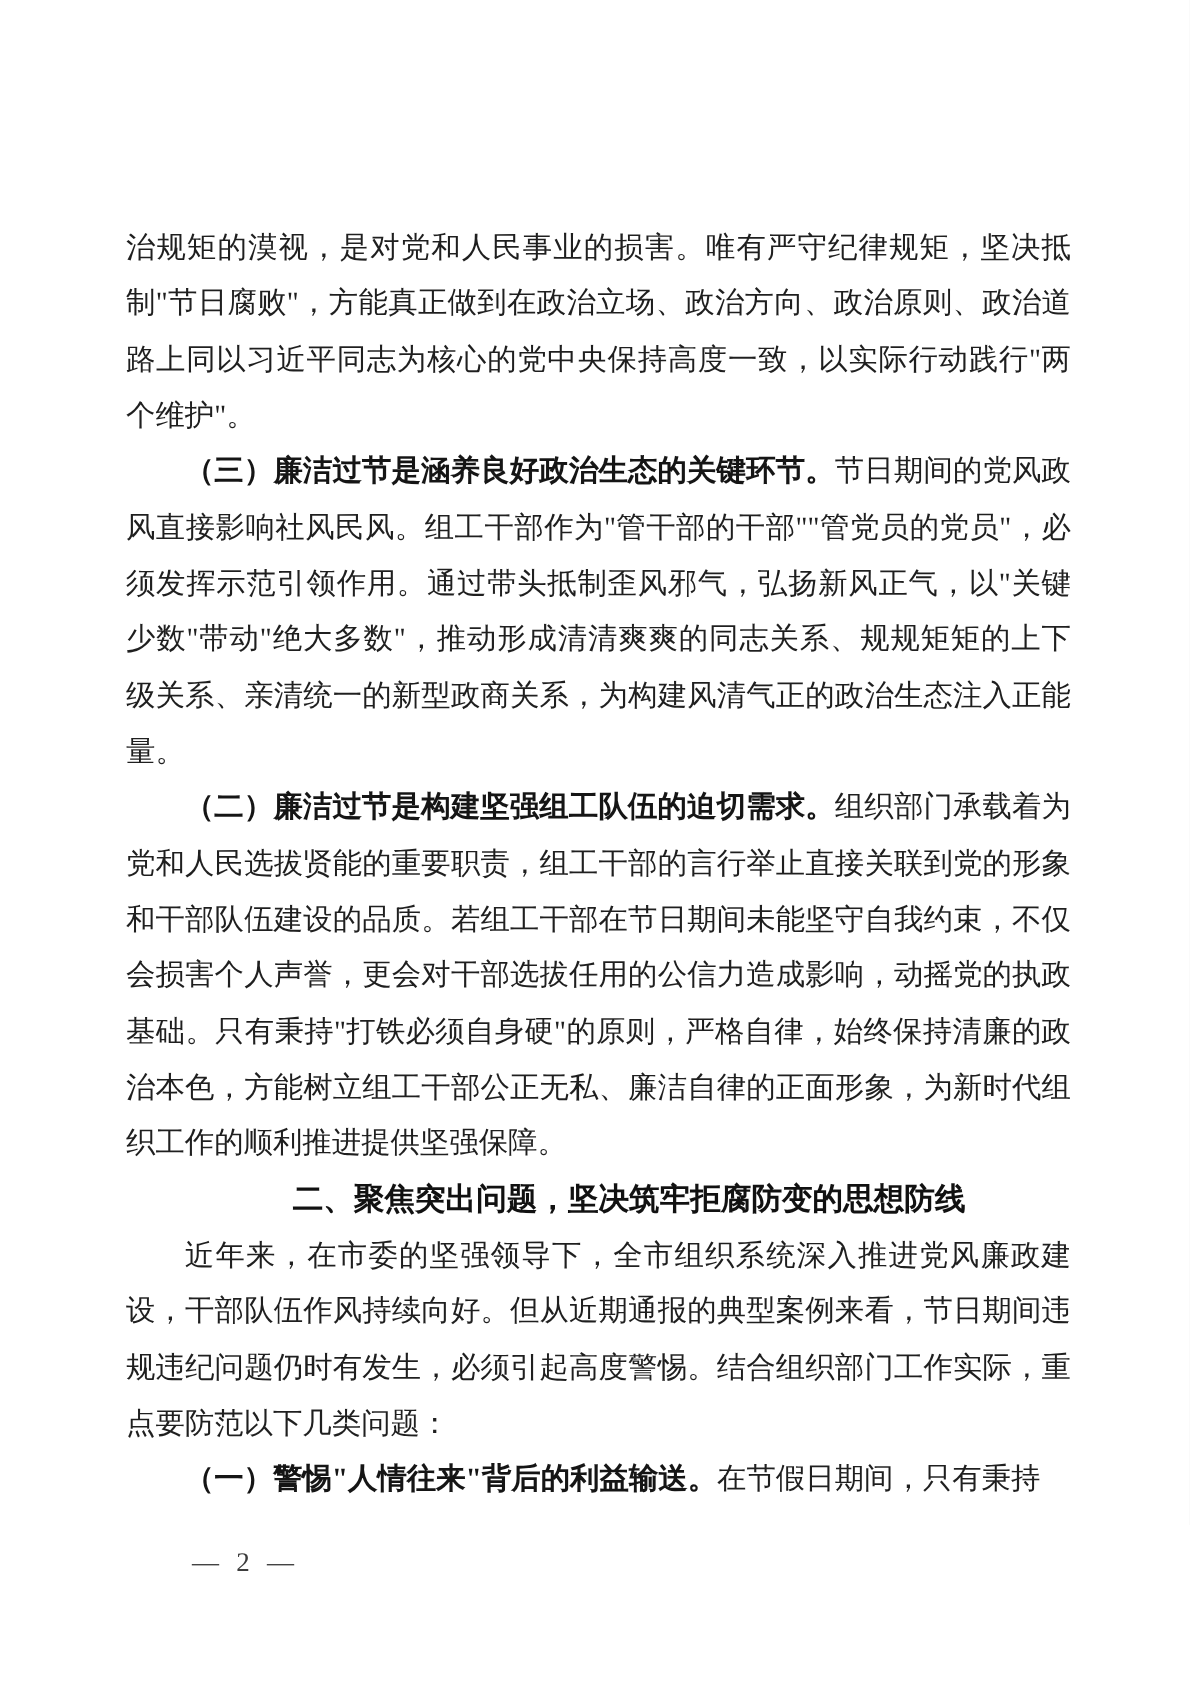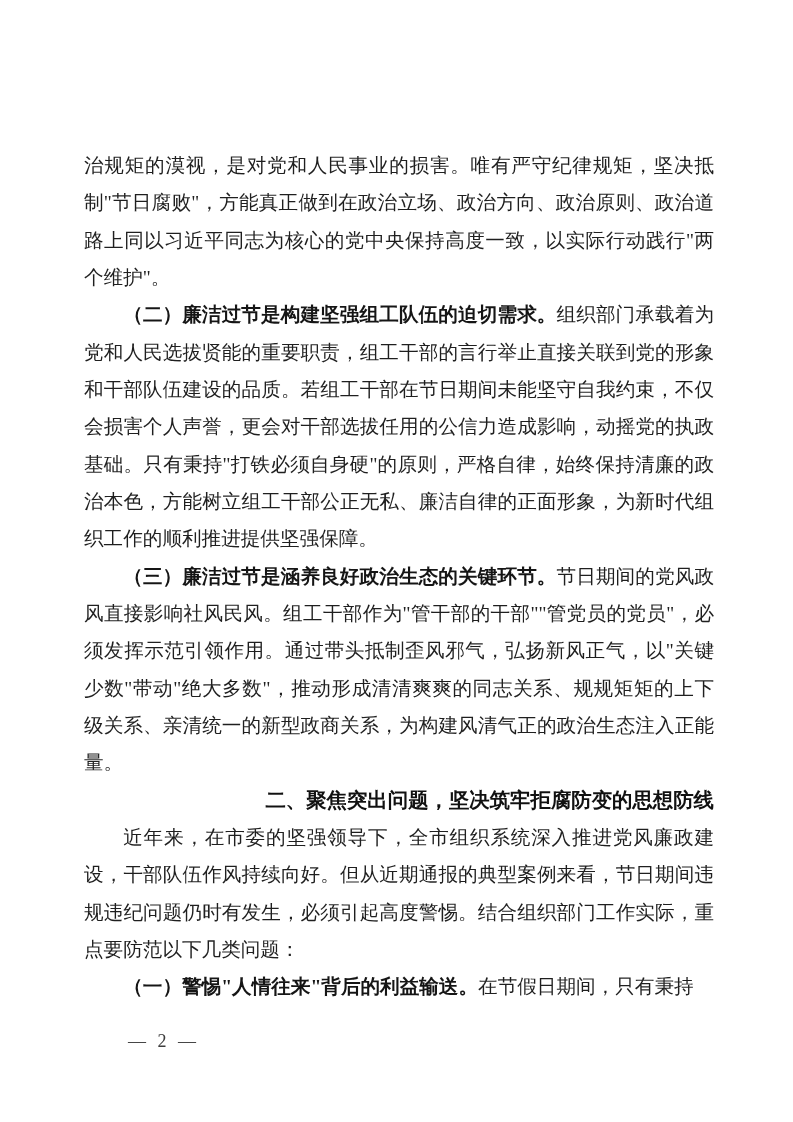--- a/index.html
+++ b/index.html
@@ -40,21 +40,21 @@
     color: #151515;
   }
   .section-heading {
     margin: 0;
     font-size: 20.4px;
     line-height: 37.33px;
     font-weight: 700;
     font-family: "Liberation Sans", sans-serif;
     text-indent: 2em;
     color: #111111;
-    text-align: right;
+    text-align: center;
   }
   .page-footer {
     position: absolute;
     left: 128px;
     top: 1029px;
   }
   .page-number {
     font-size: 18px;
     line-height: 24px;
     color: #3d3d3d;
@@ -64,23 +64,23 @@
 </style>
 </head>
 <body>
 
 <div class="page">
 
   <div class="doc-body">
 
     <p class="para continuation">治规矩的漠视，是对党和人民事业的损害。唯有严守纪律规矩，坚决抵制"节日腐败"，方能真正做到在政治立场、政治方向、政治原则、政治道路上同以习近平同志为核心的党中央保持高度一致，以实际行动践行"两个维护"。</p>
 
+    <p class="para"><b class="lead">（三）廉洁过节是涵养良好政治生态的关键环节。</b><span>节日期间的党风政风直接影响社风民风。组工干部作为"管干部的干部""管党员的党员"，必须发挥示范引领作用。通过带头抵制歪风邪气，弘扬新风正气，以"关键少数"带动"绝大多数"，推动形成清清爽爽的同志关系、规规矩矩的上下级关系、亲清统一的新型政商关系，为构建风清气正的政治生态注入正能量。</span></p>
+
     <p class="para"><b class="lead">（二）廉洁过节是构建坚强组工队伍的迫切需求。</b><span>组织部门承载着为党和人民选拔贤能的重要职责，组工干部的言行举止直接关联到党的形象和干部队伍建设的品质。若组工干部在节日期间未能坚守自我约束，不仅会损害个人声誉，更会对干部选拔任用的公信力造成影响，动摇党的执政基础。只有秉持"打铁必须自身硬"的原则，严格自律，始终保持清廉的政治本色，方能树立组工干部公正无私、廉洁自律的正面形象，为新时代组织工作的顺利推进提供坚强保障。</span></p>
-
-    <p class="para"><b class="lead">（三）廉洁过节是涵养良好政治生态的关键环节。</b><span>节日期间的党风政风直接影响社风民风。组工干部作为"管干部的干部""管党员的党员"，必须发挥示范引领作用。通过带头抵制歪风邪气，弘扬新风正气，以"关键少数"带动"绝大多数"，推动形成清清爽爽的同志关系、规规矩矩的上下级关系、亲清统一的新型政商关系，为构建风清气正的政治生态注入正能量。</span></p>
 
     <h2 class="section-heading">二、聚焦突出问题，坚决筑牢拒腐防变的思想防线</h2>
 
     <p class="para">近年来，在市委的坚强领导下，全市组织系统深入推进党风廉政建设，干部队伍作风持续向好。但从近期通报的典型案例来看，节日期间违规违纪问题仍时有发生，必须引起高度警惕。结合组织部门工作实际，重点要防范以下几类问题：</p>
 
     <p class="para"><b class="lead">（一）警惕"人情往来"背后的利益输送。</b><span>在节假日期间，只有秉持</span></p>
 
   </div>
 
   <div class="page-footer">

